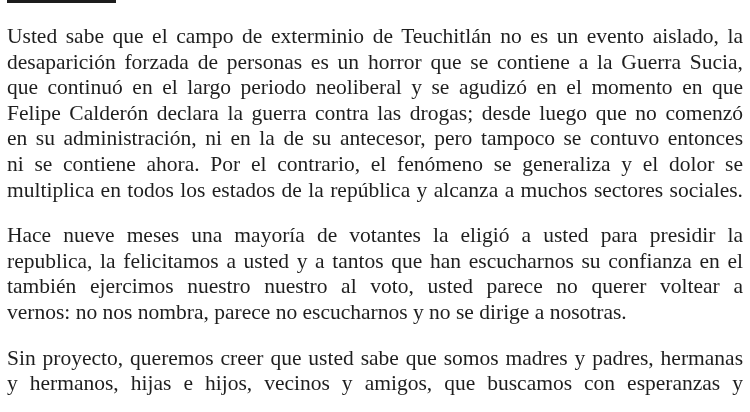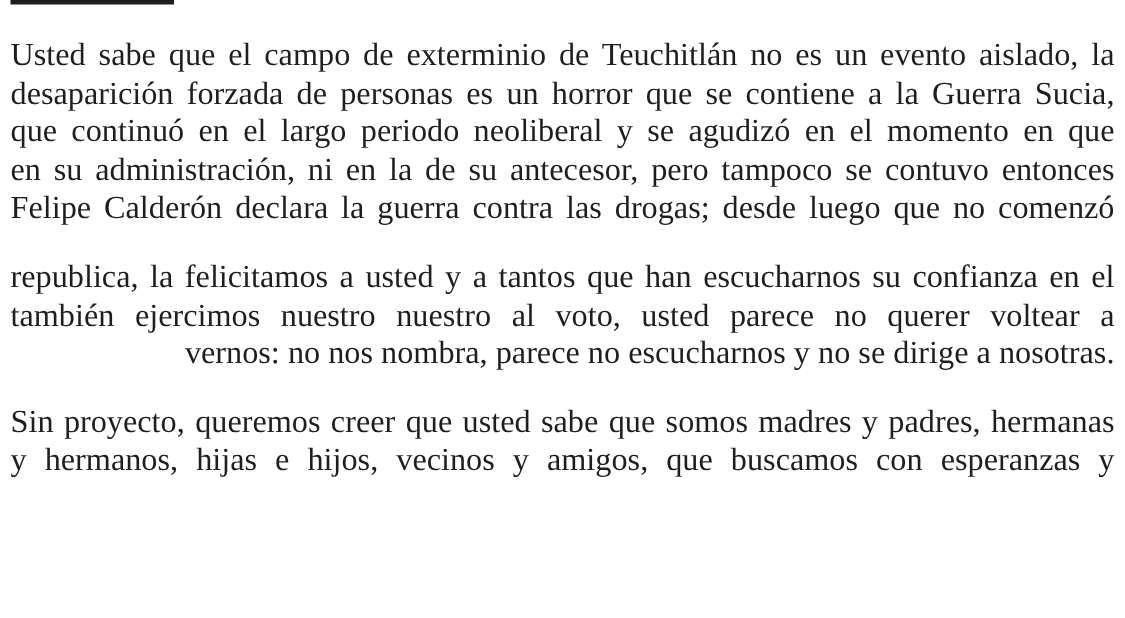--- a/index.html
+++ b/index.html
@@ -33,38 +33,41 @@
     overflow: hidden;
     text-align: justify;
     white-space: normal;
   }
   
   .jl::after {
     content: "";
     display: inline-block;
     width: 100%;
   }
-  .last { text-align: right; }
+  .last { text-align: left; }
 </style>
 </head>
 <body>
 
 <div class="top-remnant"></div>
 
 <div class="doc">
 
   <div class="paragraph">
     <div class="line jl">Usted sabe que el campo de exterminio de Teuchitlán no es un evento aislado, la</div>
     <div class="line jl">desaparición forzada de personas es un horror que se contiene a la Guerra Sucia,</div>
     <div class="line jl">que continuó en el largo periodo neoliberal y se agudizó en el momento en que</div>
+    <div class="line jl">Felipe Calderón declara la guerra contra las drogas; desde luego que no comenzó</div>
     <div class="line jl">en su administración, ni en la de su antecesor, pero tampoco se contuvo entonces</div>
-    <div class="line jl">Felipe Calderón declara la guerra contra las drogas; desde luego que no comenzó</div>
+    <div class="line jl">ni se contiene ahora. Por el contrario, el fenómeno se generaliza y el dolor se</div>
+    <div class="line jl">multiplica en todos los estados de la república y alcanza a muchos sectores sociales.</div>
   </div>
 
   <div class="paragraph">
+    <div class="line jl">Hace nueve meses una mayoría de votantes la eligió a usted para presidir la</div>
     <div class="line jl">republica, la felicitamos a usted y a tantos que han escucharnos su confianza en el</div>
     <div class="line jl">también ejercimos nuestro nuestro al voto, usted parece no querer voltear a</div>
     <div class="line last">vernos: no nos nombra, parece no escucharnos y no se dirige a nosotras.</div>
   </div>
 
   <div class="paragraph">
     <div class="line jl">Sin proyecto, queremos creer que usted sabe que somos madres y padres, hermanas</div>
     <div class="line jl">y hermanos, hijas e hijos, vecinos y amigos, que buscamos con esperanzas y</div>
   </div>
 

